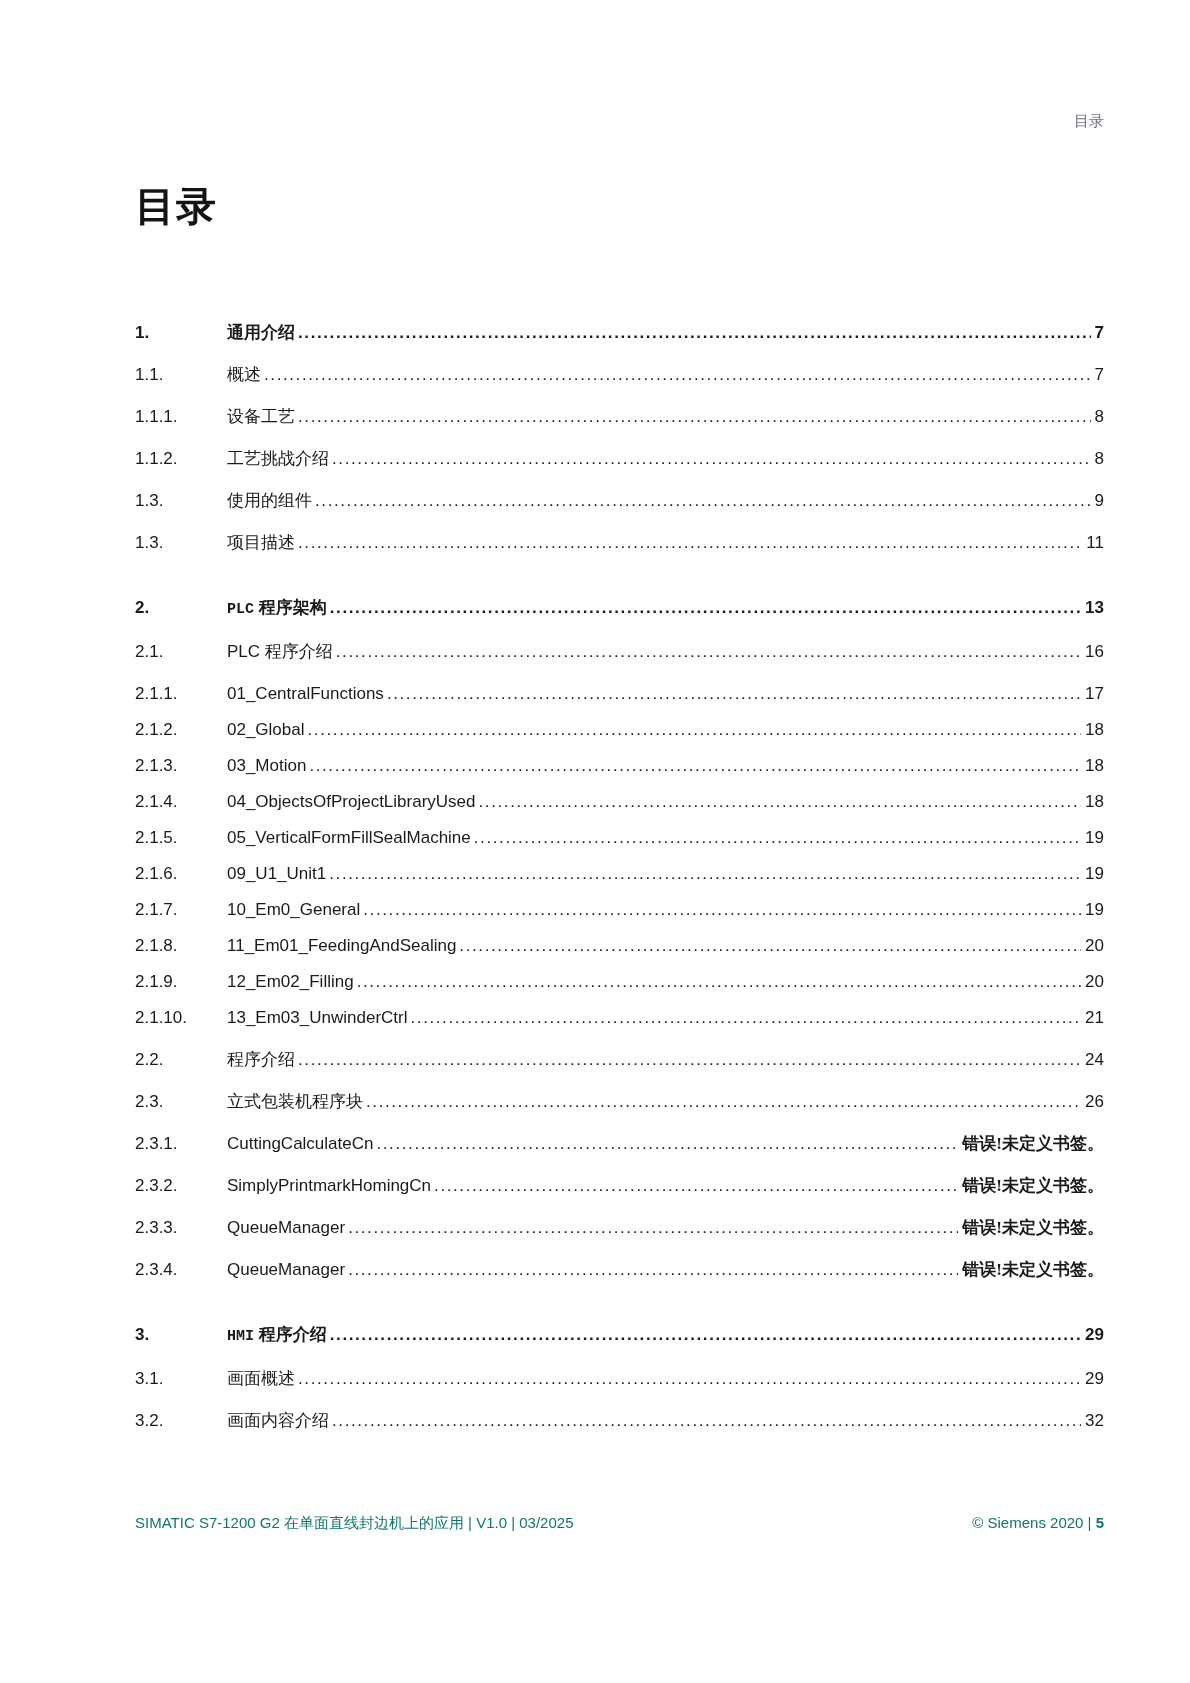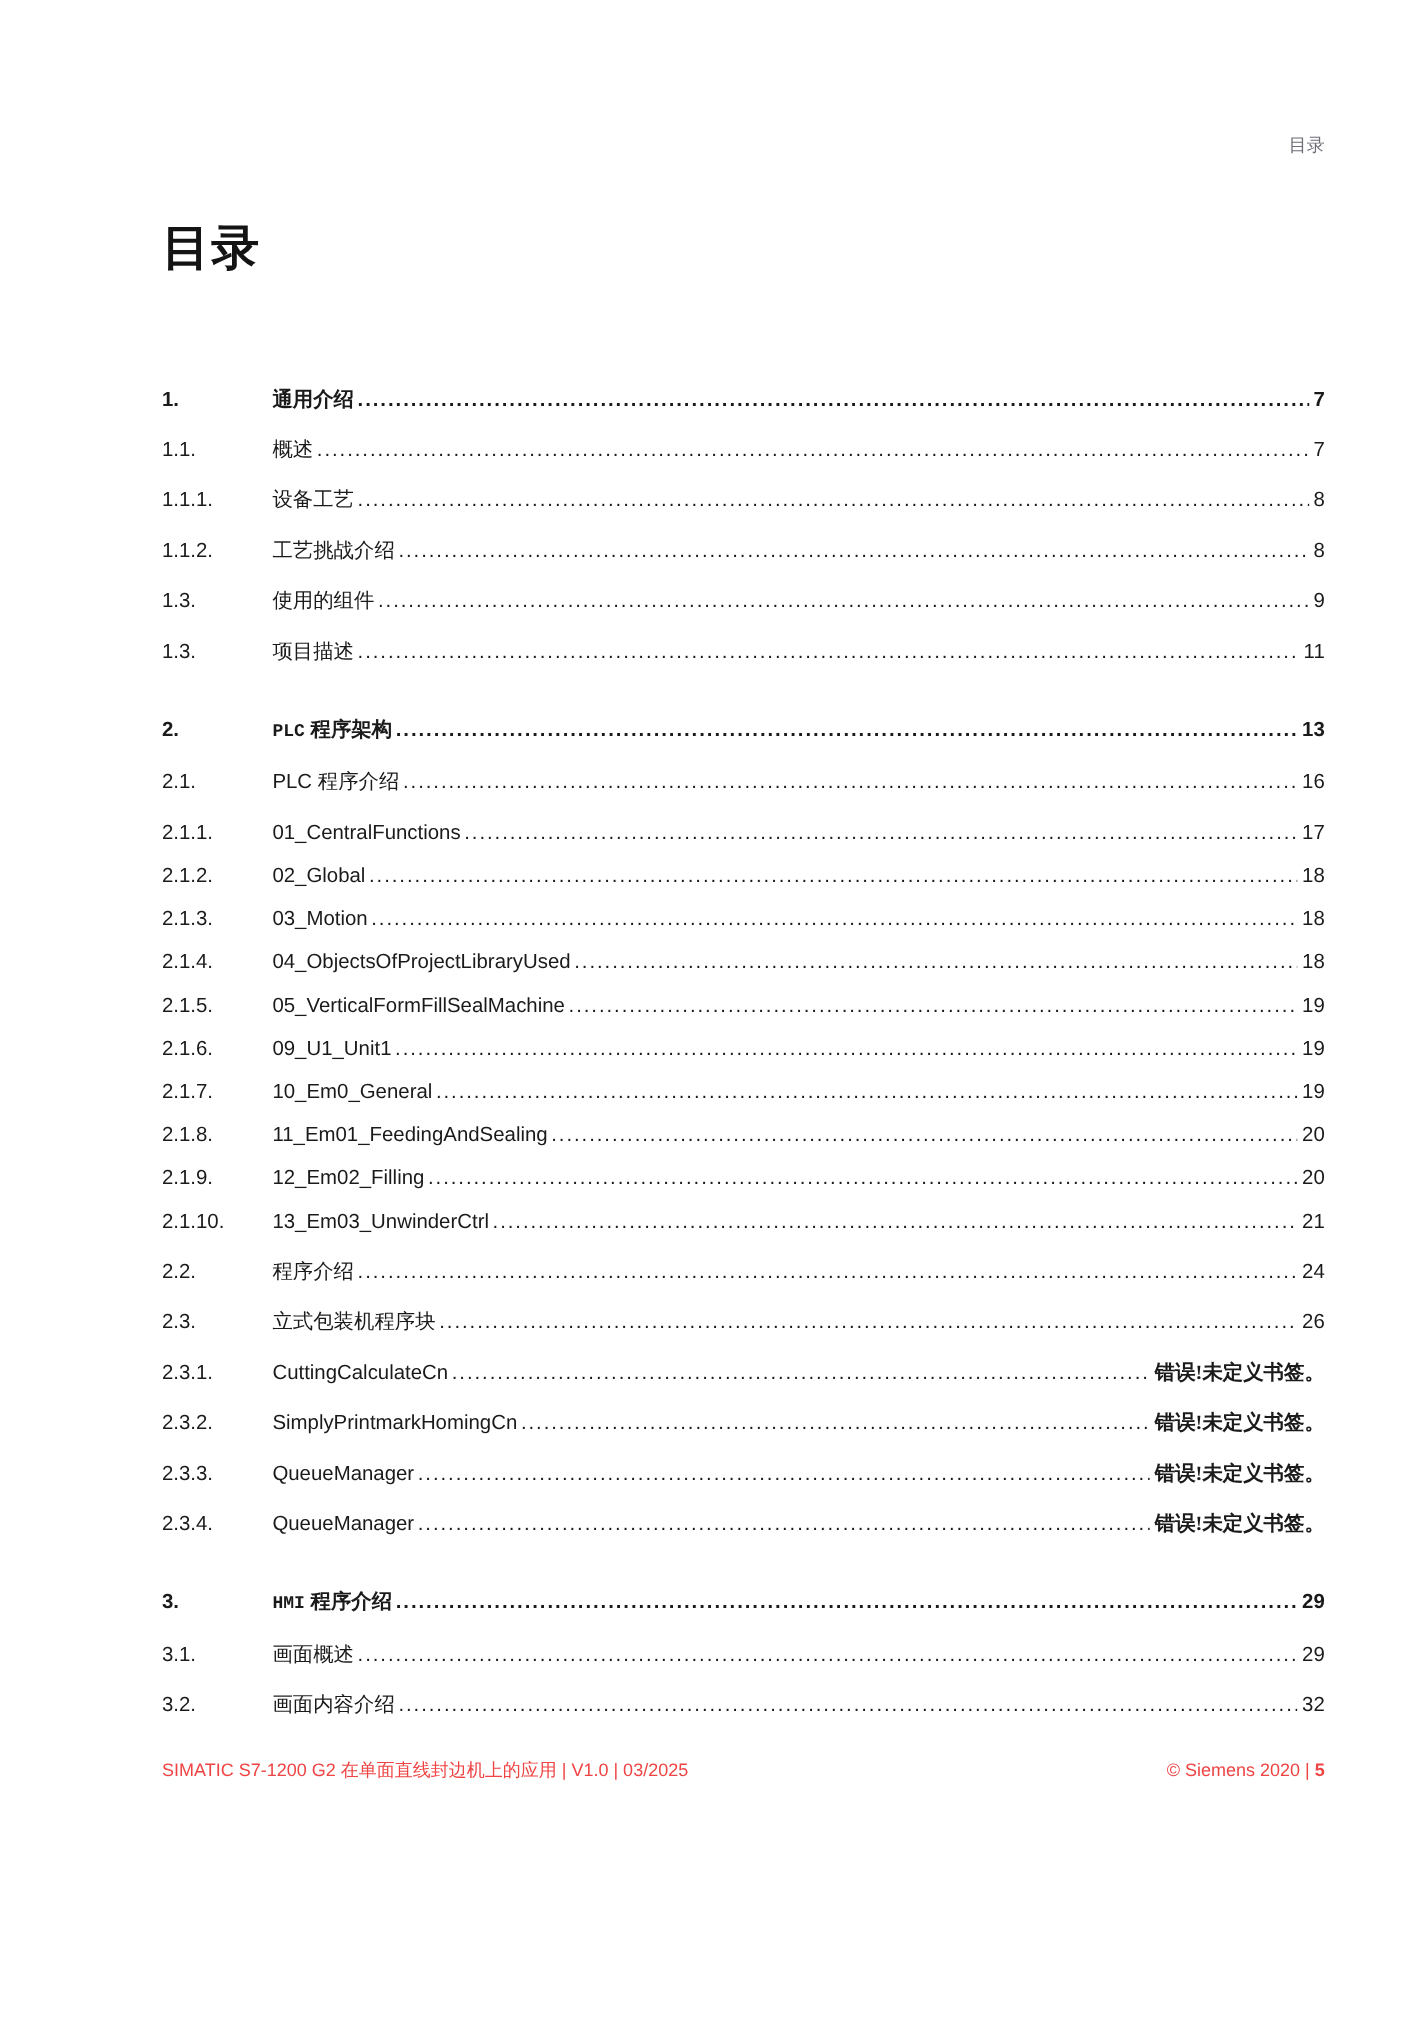--- a/index.html
+++ b/index.html
@@ -68,28 +68,28 @@
     content: "...................................................................................................................................................................................................................................................................................................................";
     letter-spacing: 1.6px;
   }
   .toc-row .page {
     padding-left: 4px;
     text-align: right;
   }
   .toc-row .page.err { font-weight: 700; font-family: Liberation Serif, serif; }
   .page-footer {
     position: absolute;
-    top: 1466px;
+    top: 1514px;
     left: 135px;
     right: 86px;
     display: flex;
     justify-content: space-between;
     align-items: baseline;
     font-size: 15px;
-    color: #ef4444;
+    color: #0f766e;
   }
   .page-footer .pgnum { font-weight: 700; }
 </style>
 </head>
 <body>
 
 <div class="running-header">目录</div>
 
 <h1 class="doc-title">目录</h1>
 

